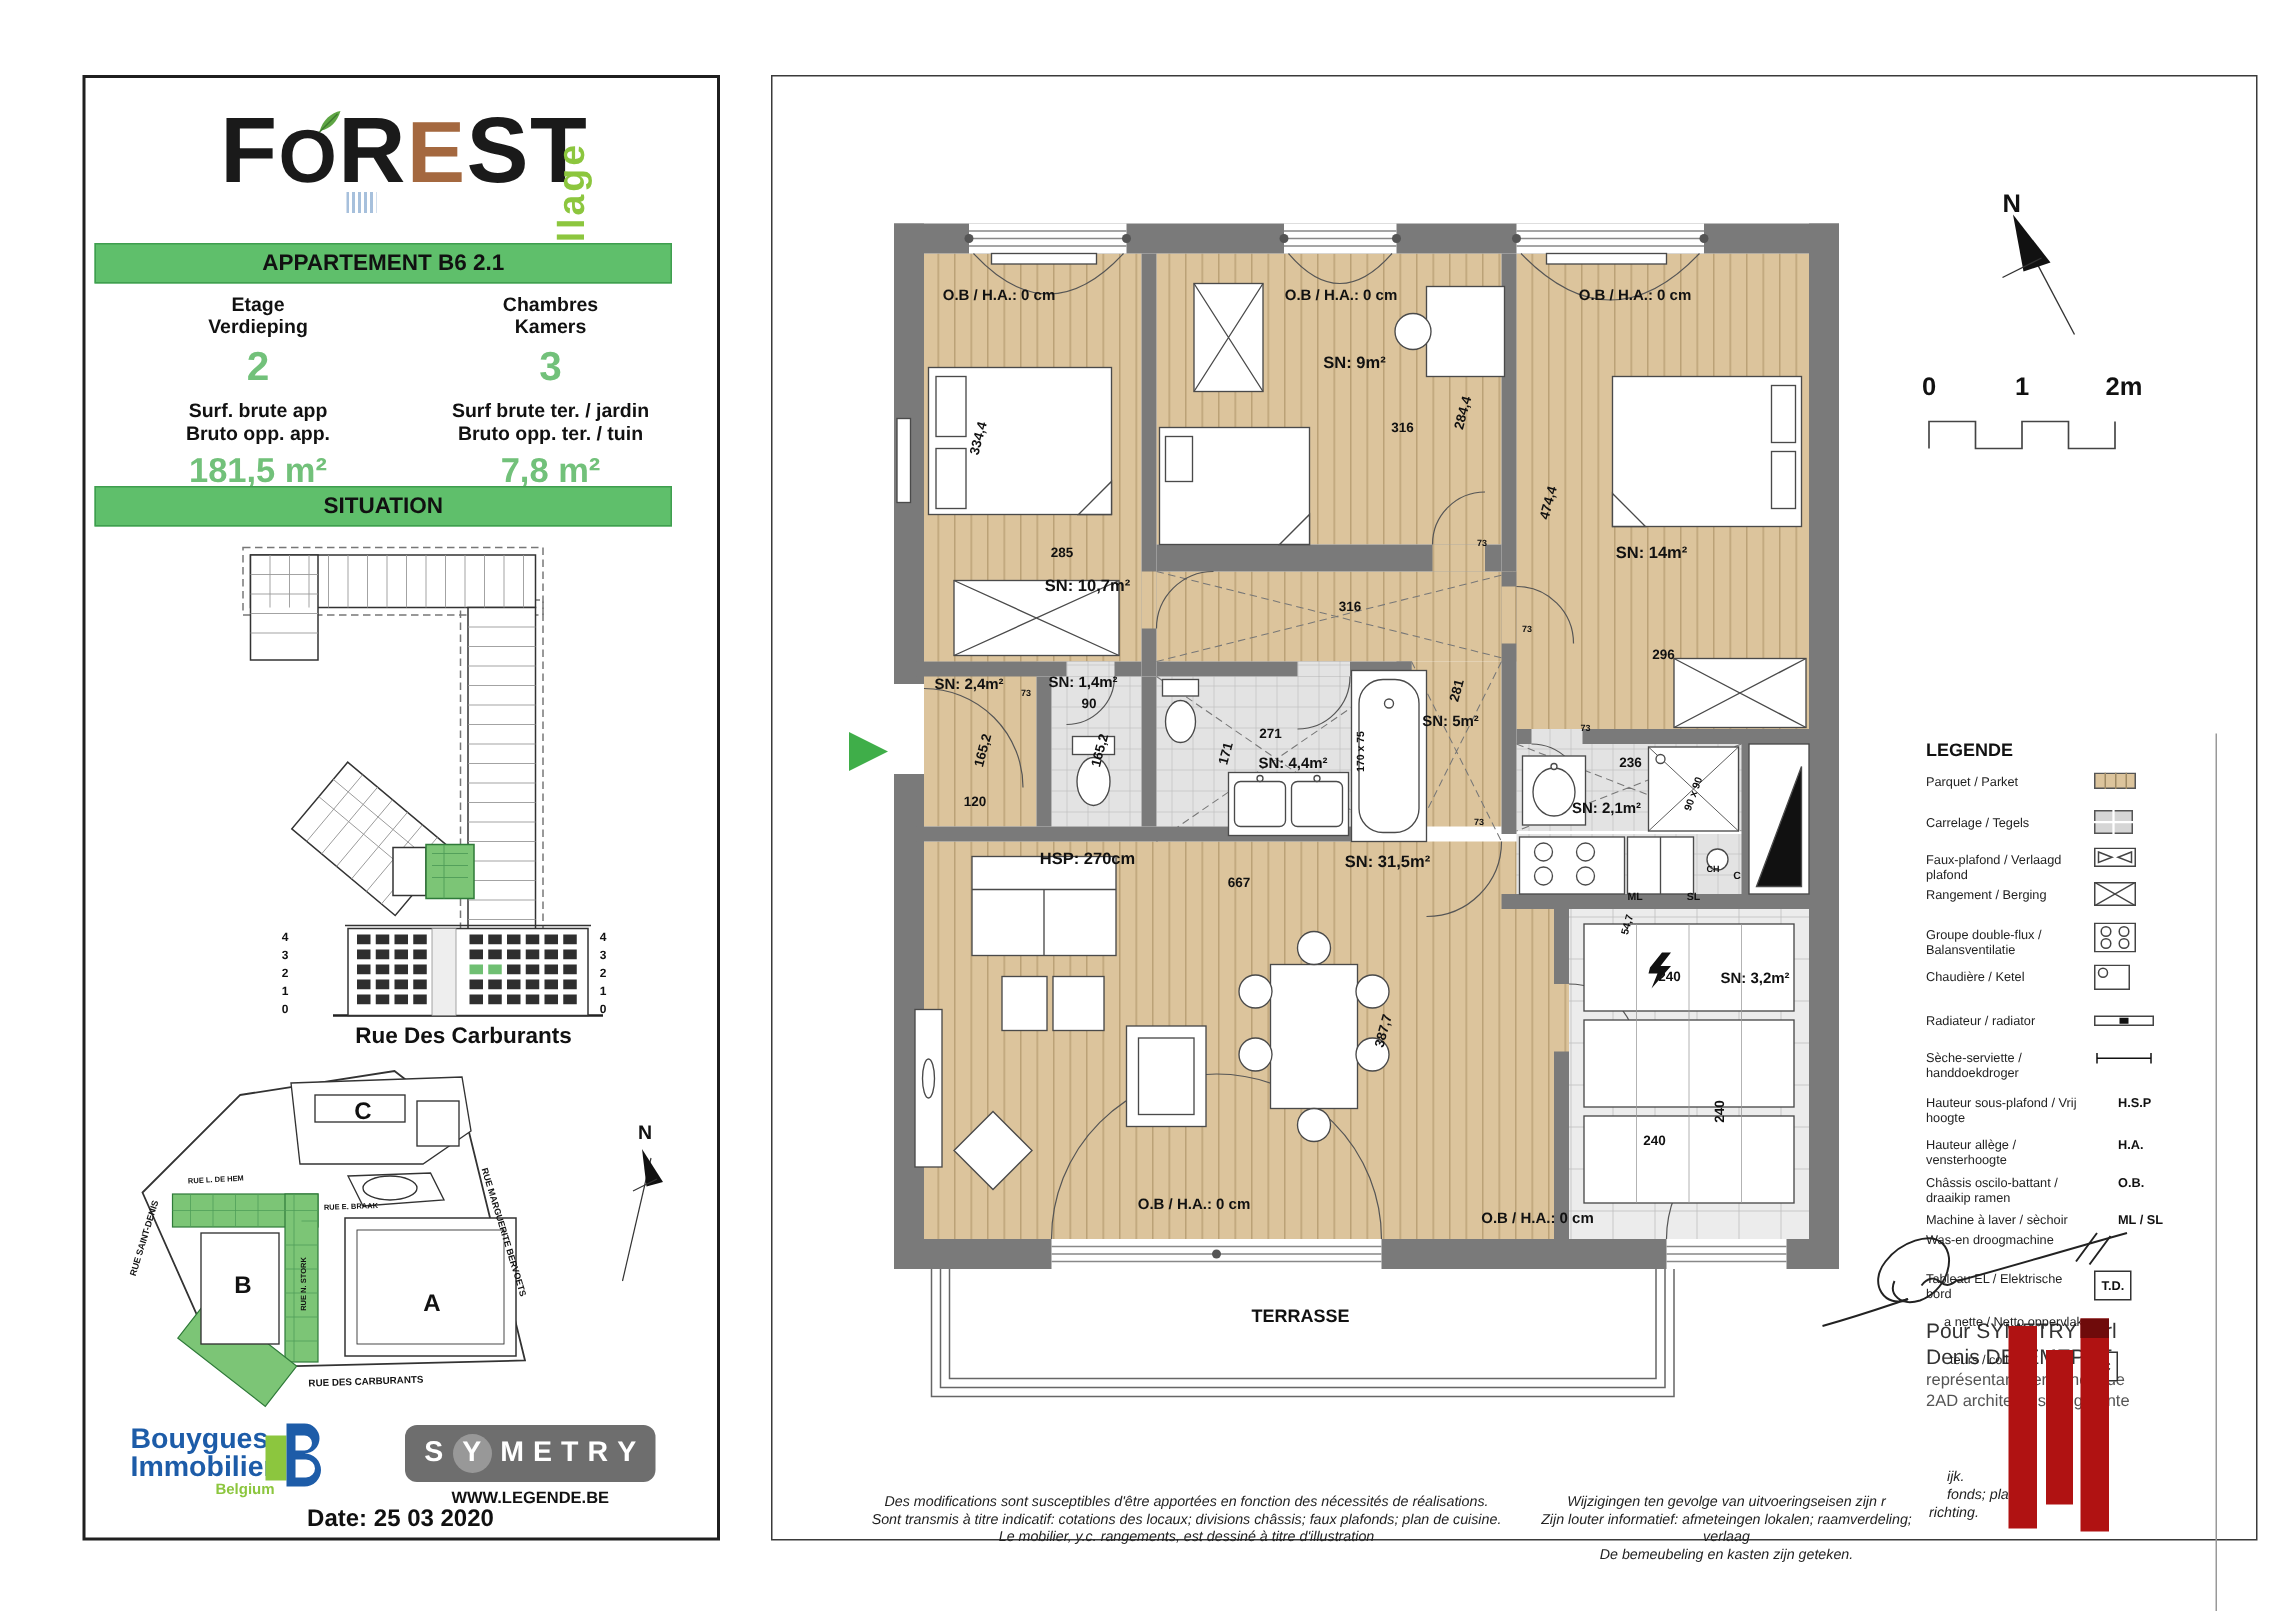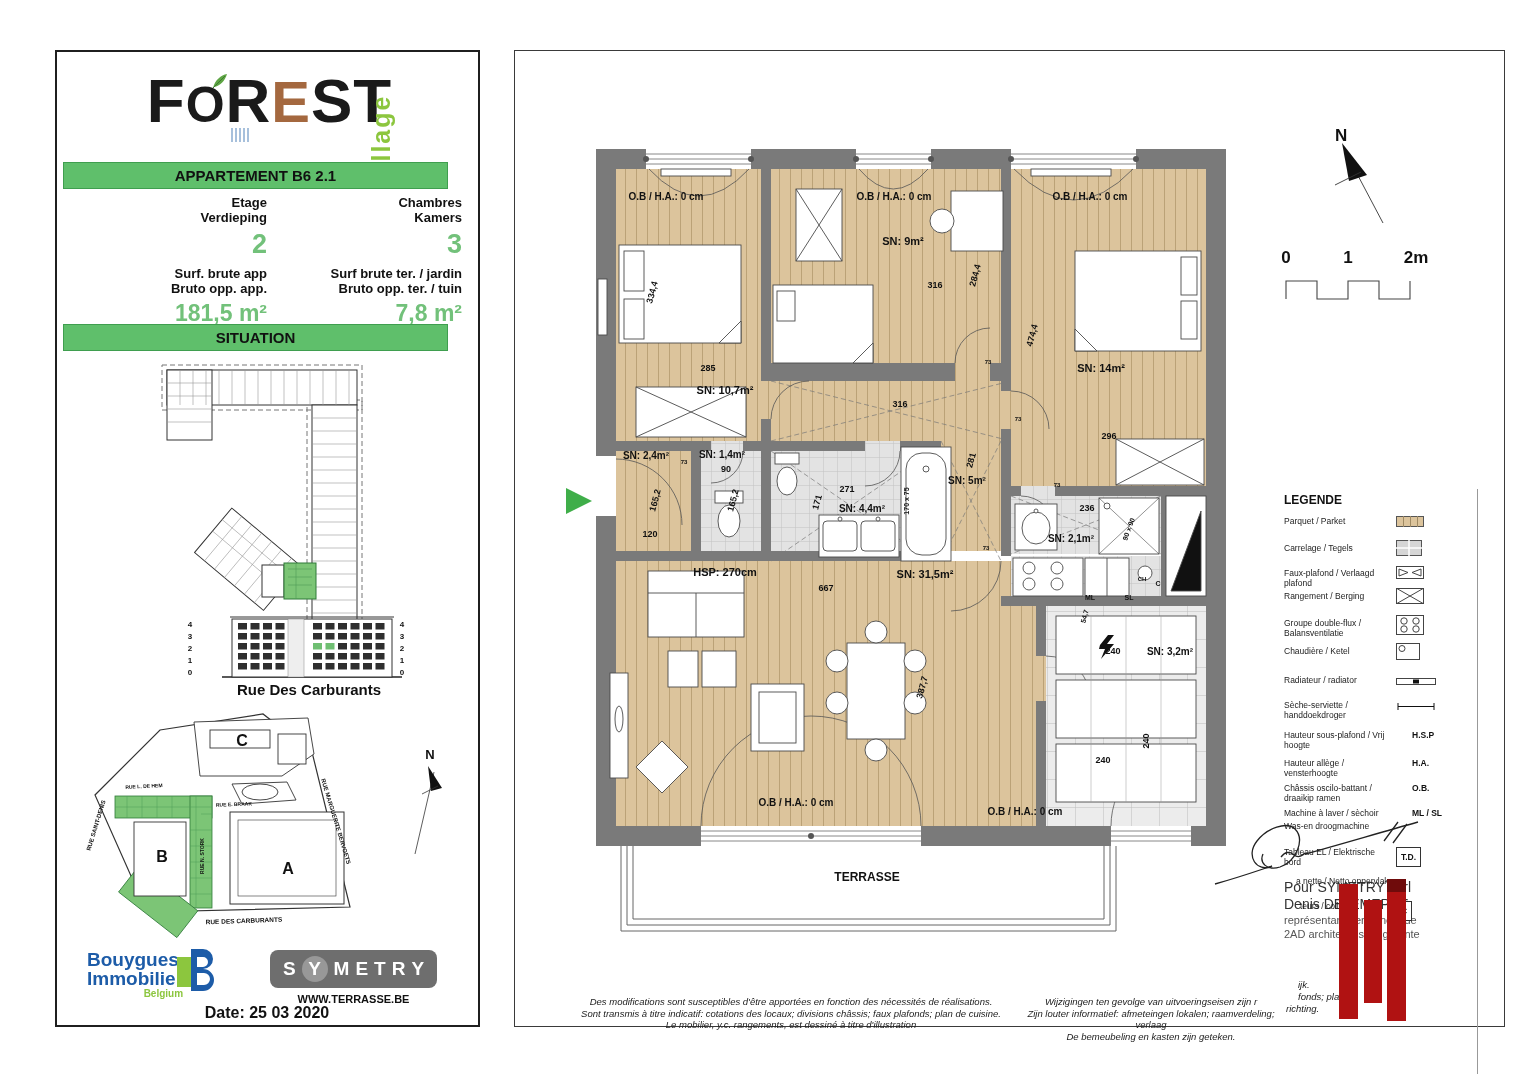--- a/index.html
+++ b/index.html
@@ -16,21 +16,21 @@
   .logo-word span.o { font-size:50px; }
   .logo-word span.e { font-size:58px; }
   .village { position:absolute; right:54px; top:56px; color:#8cc63e; font-size:25px; font-weight:700;
              transform:rotate(-90deg); transform-origin:center; letter-spacing:2px; }
   .hatch { position:absolute; left:84px; top:58px; width:20px; height:14px;
            background:repeating-linear-gradient(90deg,#9db9d8 0 2px,#fff 2px 4px); opacity:.9; }
   
   .banner { position:absolute; left:6px; width:385px; height:27px; background:#5fbf6b; border:1px solid #3f9e4f;
             text-align:center; font-weight:700; font-size:15px; color:#111; line-height:25px; }
   
-  .info-col { position:absolute; width:190px; text-align:right; }
+  .info-col { position:absolute; width:190px; text-align:center; }
   .info-label { font-size:13px; font-weight:700; color:#111; line-height:15px; }
   .info-num { font-size:27px; font-weight:700; color:#72c17a; margin-top:4px; }
   .info-area { font-size:23px; font-weight:700; color:#72c17a; margin-top:4px; }
   
   .bouygues { position:absolute; left:30px; top:898px; }
   .bouygues .l1 { color:#1d5ca8; font-weight:700; font-size:19px; line-height:19px; }
   .bouygues .country { color:#8cc63e; font-size:10px; font-weight:700; text-align:right; margin-top:0; }
   .symetry-box { position:absolute; left:213px; top:898px; width:167px; height:38px; background:#6e6e6e;
                  border-radius:8px; display:flex; align-items:center; justify-content:center; gap:6px; }
   .symetry-box span { color:#fff; font-weight:700; font-size:19px; }
@@ -253,21 +253,21 @@
     </svg>
     <div class="symetry-box" id="symetry-box">
         <span>S</span>
         <span class="cir">Y</span>
         <span>M</span>
         <span>E</span>
         <span>T</span>
         <span>R</span>
         <span>Y</span>
       </div>
-    <div class="website">WWW.TERRASSE.BE</div>
+    <div class="website">WWW.LEGENDE.BE</div>
     <div class="date">Date: 25 03 2020</div>
   </div>
 
   <div class="panel right-panel">
 
     <svg width="991" height="975" viewBox="0 0 991 975">
       <defs>
         <pattern id="parquet" width="11" height="11" patternUnits="userSpaceOnUse">
           <rect width="11" height="11" fill="#dcc49c"></rect>
             <line x1="0.5" y1="0" x2="0.5" y2="11" stroke="#bba277" stroke-width="1"></line>

